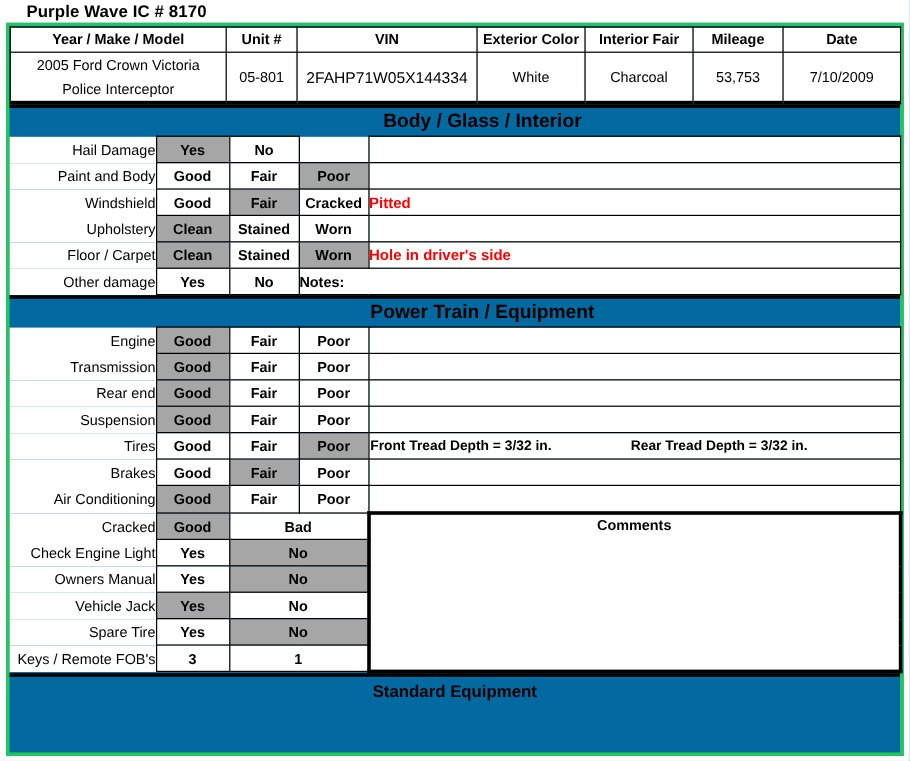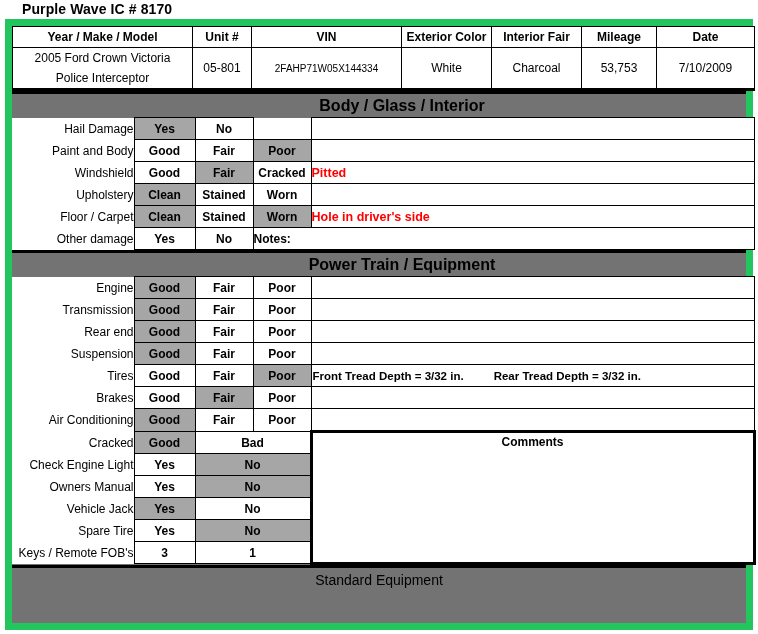--- a/index.html
+++ b/index.html
@@ -32,23 +32,23 @@
     white-space: nowrap;
   }
 
   
   .frame {
     position: absolute;
     left: 5px;
     top: 19px;
     width: 748px;
     height: 611px;
-    border: 7px solid #22c55e;
+    border: 3px solid #22c55e;
     box-sizing: border-box;
-    background: #737373;
+    background: #0369a1;
   }
 
   table.grid {
     border-collapse: collapse;
     table-layout: fixed;
     width: 100%;
   }
   table.grid td {
     border: 1px solid #000;
     font-size: 12px;
@@ -68,21 +68,21 @@
   .vh-data td {
     text-align: center;
     font-size: 14px;
     height: 42px;
   }
   .vh-data td.ymm {
     line-height: 20px;
     padding: 0 4px;
   }
   .vh-data td.vin {
-    font-size: 10px;
+    font-size: 13px;
   }
   .thick-bottom { border-bottom: 3px solid #000 !important; }
 
   
   .drivable-row td { height: 21px; }
   .drivable-label {
     text-align: center;
     font-style: italic;
     font-weight: bold;
     font-size: 13px;
@@ -148,41 +148,41 @@
     font-size: 11.5px;
     color: #000;
   }
   td.rnote.red { color: #ff0000; font-size: 12.5px; }
   td.rnote.plain { font-weight: bold; }
   td.blank-right { border: 1px solid #000; background: #fff; }
   td.nofill { border: none; background: #fff; }
 
   .tread {
     display: flex;
-    gap: 30px;
+    gap: 66px;
     font-size: 11.5px;
     font-weight: bold;
     padding-left: 1px;
   }
 
   
   .comments-head {
     text-align: center;
     font-weight: bold;
     font-size: 12px;
   }
 
   
   .std-band {
     border-top: 3px solid #000;
     text-align: center;
   }
   .std-title {
     font-size: 14px;
-    font-weight: normal;
+    font-weight: bold;
     padding-top: 4px;
   }
   .std-body {
     font-size: 13.5px;
     font-weight: bold;
     line-height: 20px;
     padding: 12px 10px 0 10px;
   }
 </style>
 </head>

